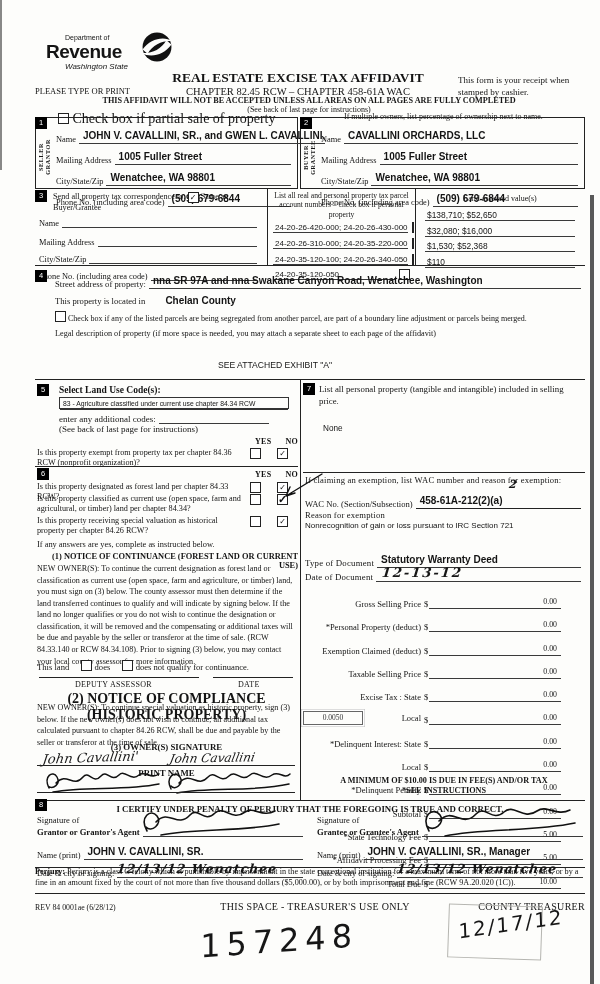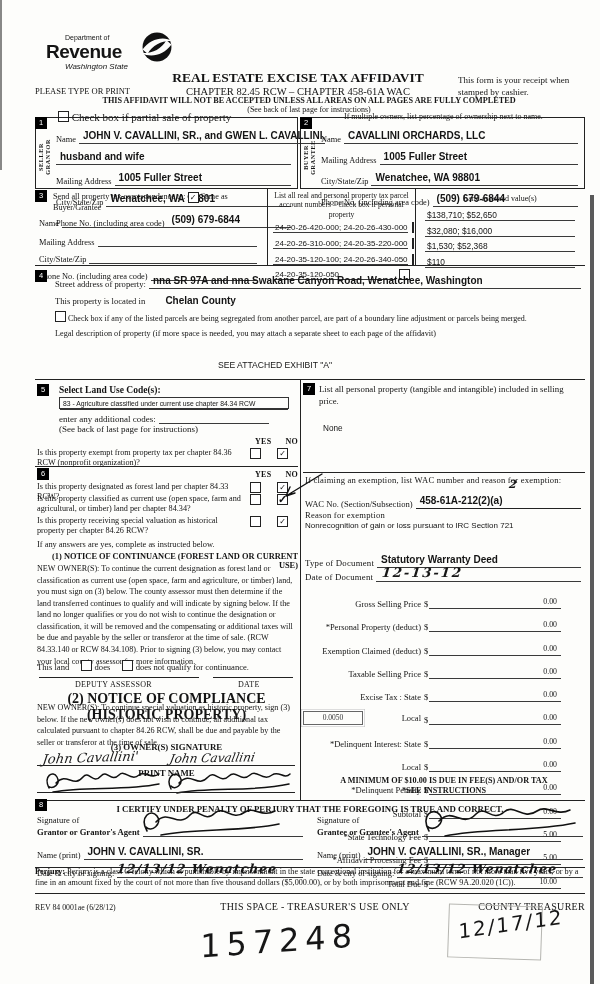--- a/index.html
+++ b/index.html
@@ -60,39 +60,36 @@
           <path d="M37 17 C28 30 12 33 2 27 C13 28 25 23 31 12 Z" fill="#fdfdfb"></path>
         </svg>
       </div>
     </div>
     <div class="abs b" style="top:40px;left:118px;width:300px;text-align:center;font-size:13.5px;">REAL ESTATE EXCISE TAX AFFIDAVIT</div>
     <div class="abs" style="top:56px;left:118px;width:300px;text-align:center;font-size:10.5px;">CHAPTER 82.45 RCW – CHAPTER 458-61A WAC</div>
     <div class="abs" style="top:45px;left:428px;width:118px;font-size:9px;line-height:1.3;">This form is your receipt when stamped by cashier.</div>
     <div class="abs" style="top:56px;left:5px;font-size:8.5px;">PLEASE TYPE OR PRINT</div>
     <div class="abs b ctr" style="top:66px;left:0;width:100%;font-size:8.2px;">THIS AFFIDAVIT WILL NOT BE ACCEPTED UNLESS ALL AREAS ON ALL PAGES ARE FULLY COMPLETED</div>
     <div class="abs ctr" style="top:75px;left:0;width:100%;font-size:8px;">(See back of last page for instructions)</div>
-    <div class="abs" style="top:81px;left:28px;font-size:11px;">
+    <div class="abs" style="top:81px;left:28px;font-size:14px;">
       <span class="cb"></span>
       <span>Check box if partial sale of property</span>
     </div>
     <div class="abs" style="top:82px;left:314px;font-size:8px;">If multiple owners, list percentage of ownership next to name.</div>
   </div>
 
   <div class="partybox" style="top:117px;left:35px;width:263px;height:72px;">
     <div class="badge" style="top:-1px;left:-1px;">1</div>
     <div class="vside">
       <span>SELLER</span>
       <span>GRANTOR</span>
     </div>
     <div class="frow" style="margin-top:3px;">
       <span class="flbl">Name</span>
       <span class="fline"><span class="fval">JOHN V. CAVALLINI, SR., and GWEN L. CAVALLINI,</span></span>
-    </div>
-    <div class="frow">
-      <span class="fline"><span class="fval">husband and wife</span></span>
     </div>
     <div class="frow">
       <span class="flbl">Mailing Address</span>
       <span class="fline"><span class="fval">1005 Fuller Street</span></span>
     </div>
     <div class="frow">
       <span class="flbl">City/State/Zip</span>
       <span class="fline"><span class="fval">Wenatchee, WA  98801</span></span>
     </div>
     <div class="frow">

